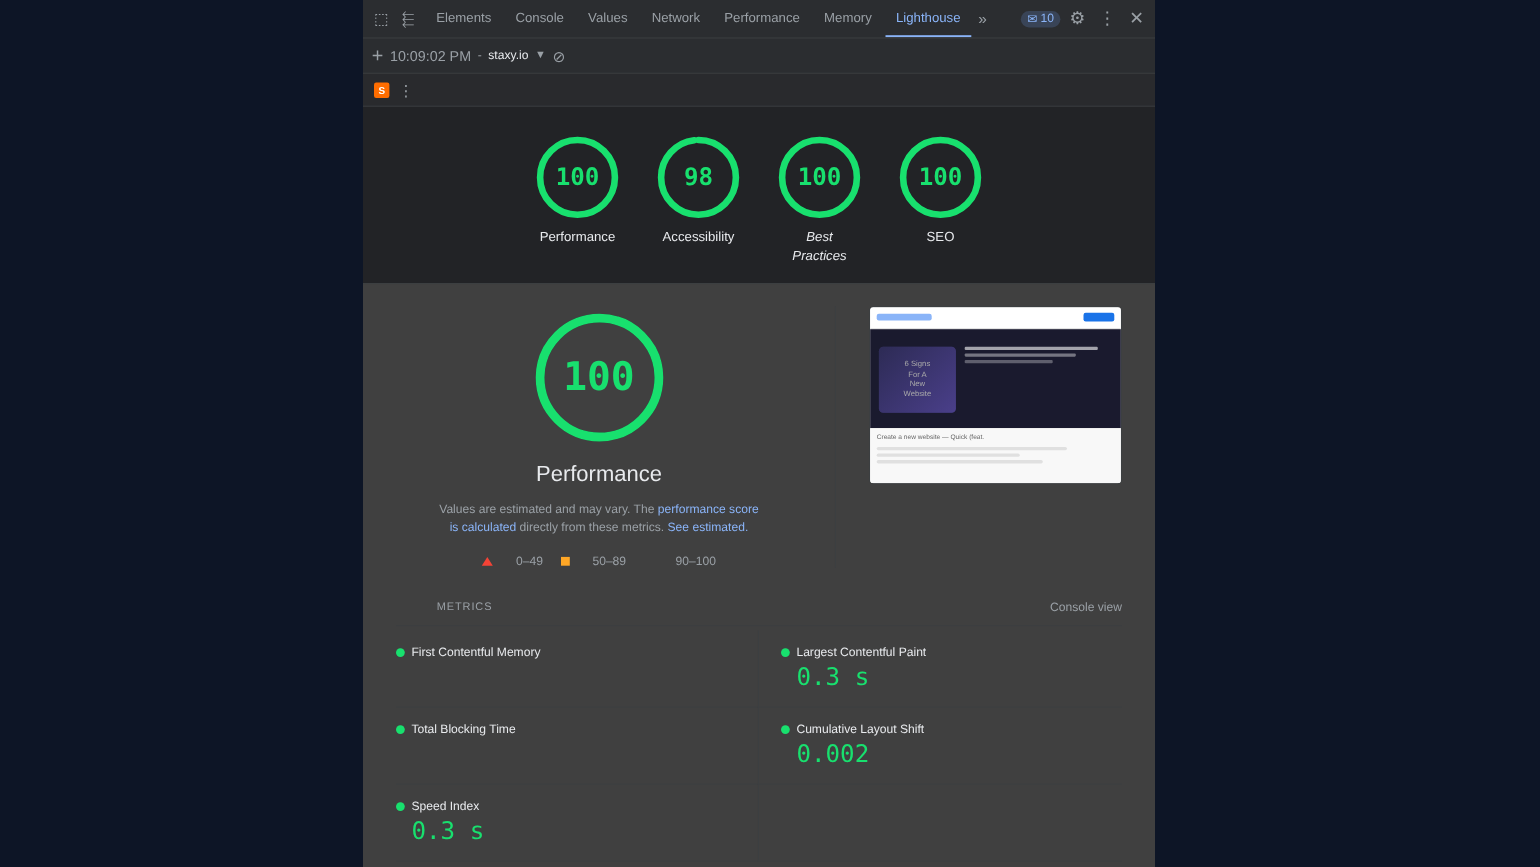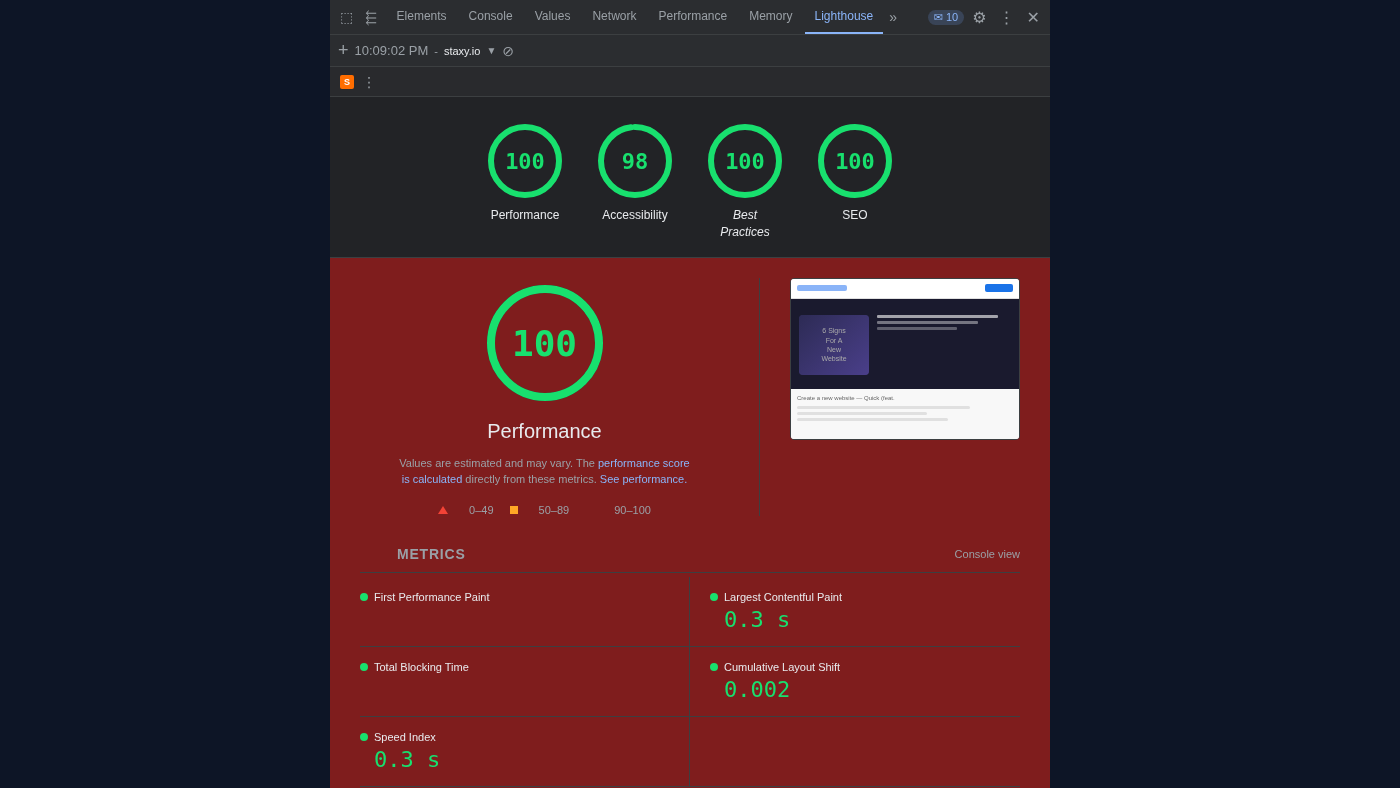--- a/index.html
+++ b/index.html
@@ -185,21 +185,21 @@
     .separator {
       height: 1px;
       background: #3c3f41;
       flex-shrink: 0;
     }
 
     
     .main-content {
       flex: 1;
       overflow-y: auto;
-      background: #7f1d1d;
+      background: #404040;
       position: relative;
     }
 
     .main-content::-webkit-scrollbar {
       width: 8px;
     }
     .main-content::-webkit-scrollbar-track {
       background: #2b2d30;
     }
     .main-content::-webkit-scrollbar-thumb {
@@ -435,22 +435,22 @@
     .metrics-header {
       display: flex;
       justify-content: space-between;
       align-items: center;
       padding: 10px 0;
       border-bottom: 1px solid #3c3f41;
       margin-bottom: 4px;
     }
 
     .metrics-title {
-      font-size: 14px;
-      font-weight: 700;
+      font-size: 10px;
+      font-weight: 400;
       color: #9aa0a6;
       letter-spacing: 0.8px;
       padding-left: 37px;
     }
 
     .expand-view {
       font-size: 11px;
       color: #9aa0a6;
       cursor: pointer;
     }
@@ -623,21 +623,21 @@
           </svg>
           <span class="score-number">100</span>
         </div>
 
         <span class="perf-title">Performance</span>
 
         <p class="perf-note">
           <span>Values are estimated and may vary. The</span>
           <a href="#">performance score is calculated</a>
           <span>directly from these metrics.</span>
-          <a href="#">See performance.</a>
+          <a href="#">See estimated.</a>
         </p>
 
         <div class="legend">
           <div class="legend-item">
             <div class="legend-triangle"></div>
             <span>0–49</span>
           </div>
           <div class="legend-item">
             <div class="legend-square"></div>
             <span>50–89</span>
@@ -692,21 +692,21 @@
       <div class="metrics-header">
         <span class="metrics-title">METRICS</span>
         <span class="expand-view">Console view</span>
       </div>
 
       <div class="metrics-grid">
 
         <div class="metric-item">
           <div class="metric-header">
             <div class="metric-dot"></div>
-            <span class="metric-name">First Performance Paint</span>
+            <span class="metric-name">First Contentful Memory</span>
           </div>
         </div>
 
         <div class="metric-item">
           <div class="metric-header">
             <div class="metric-dot"></div>
             <span class="metric-name">Largest Contentful Paint</span>
           </div>
           <div class="metric-value">0.3 s</div>
         </div>

